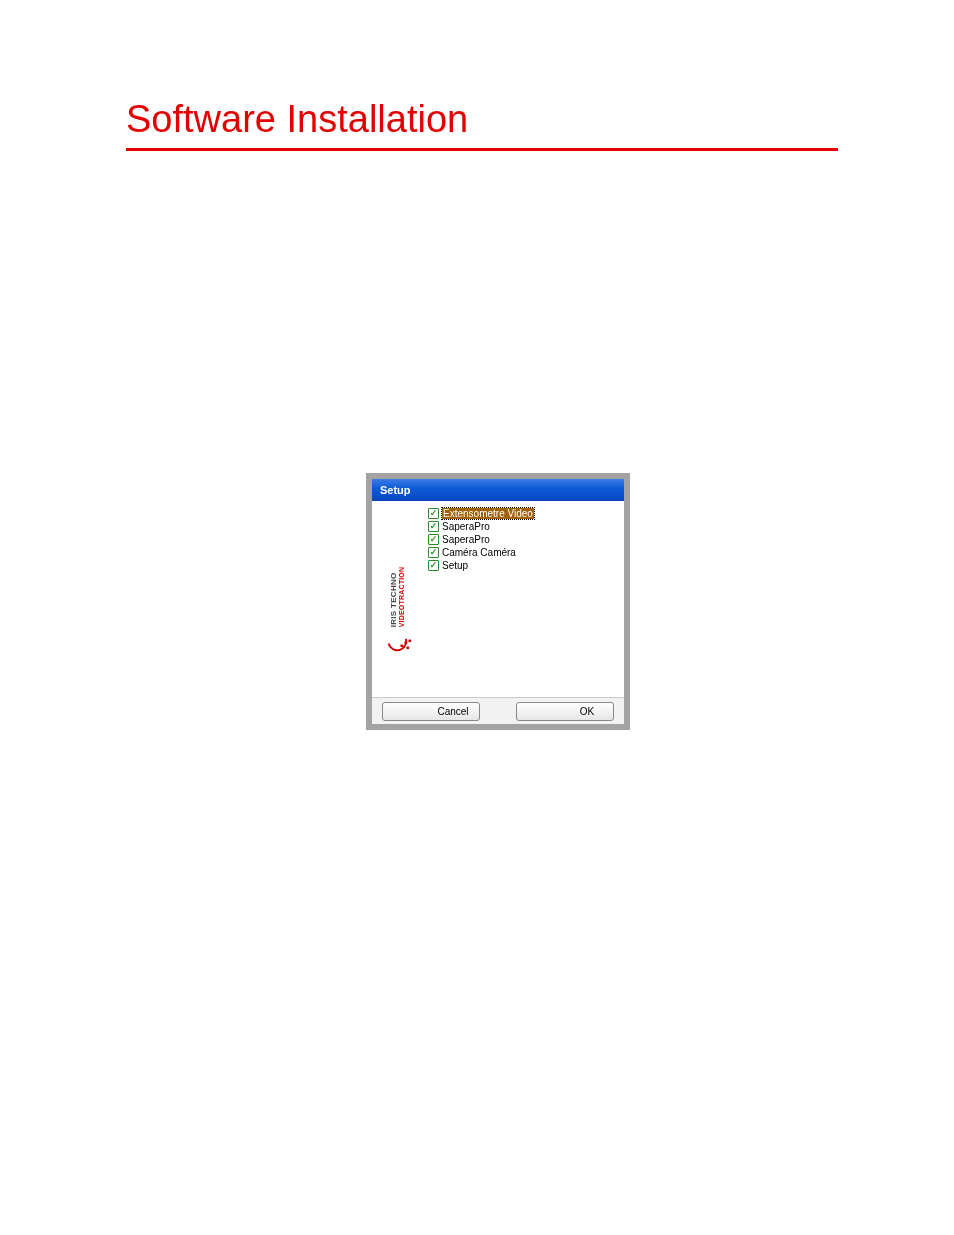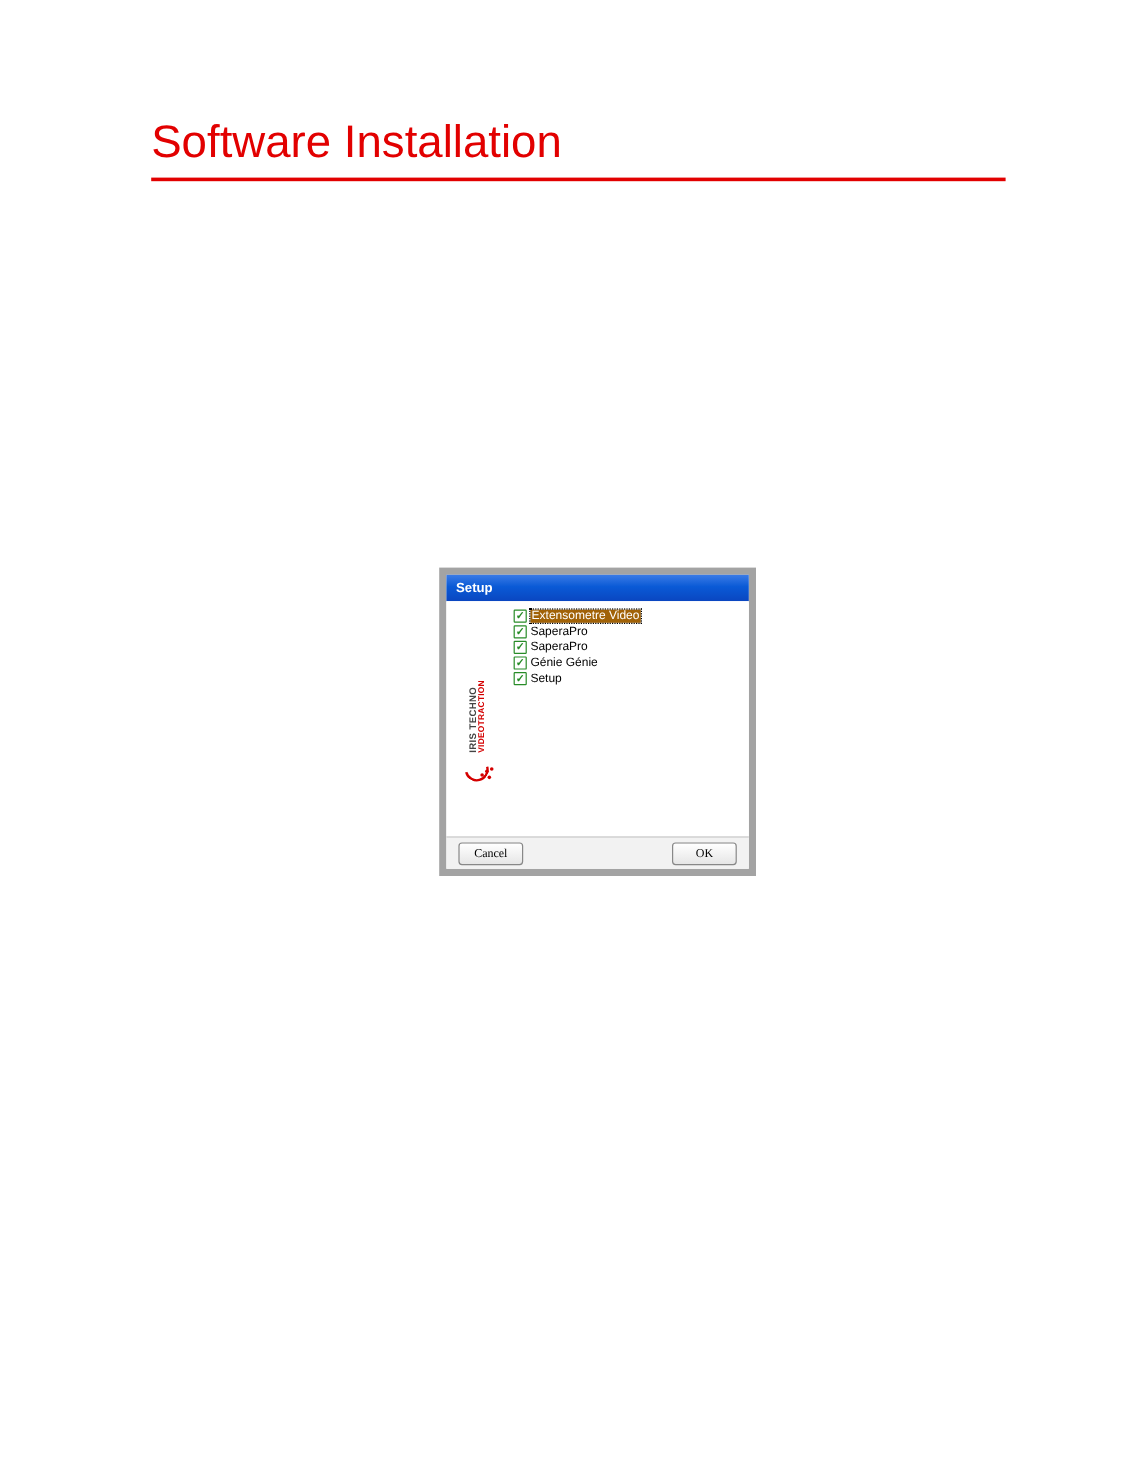--- a/index.html
+++ b/index.html
@@ -149,28 +149,29 @@
       height: 20px;
       display: flex;
       justify-content: space-between;
       align-items: center;
       padding: 3px 10px 3px 10px;
     }
     .win-button {
       min-width: 52px;
       height: 17px;
       font-size: 10px;
-      font-family: Liberation Serif, serif;
+      font-family: Liberation Sans, sans-serif;
       border: 1px solid #888;
       border-radius: 3px;
       background: linear-gradient(to bottom, #ffffff, #e6e6e6);
       display: inline-flex;
       align-items: center;
       justify-content: center;
       cursor: pointer;
+      padding-left: 44px;
     }
   </style>
 </head>
 <body>
 
 <div class="page-title">Software Installation</div>
 <div class="title-rule"></div>
 
 <div class="dialog-window">
   <div class="title-bar">
@@ -202,21 +203,21 @@
       <div class="check-item">
         <span class="checkbox">
             <span class="checkmark">✓</span>
           </span>
         <span class="check-label">SaperaPro</span>
       </div>
       <div class="check-item">
         <span class="checkbox">
             <span class="checkmark">✓</span>
           </span>
-        <span class="check-label">Génie Génie</span>
+        <span class="check-label">Caméra Caméra</span>
       </div>
       <div class="check-item">
         <span class="checkbox">
             <span class="checkmark">✓</span>
           </span>
         <span class="check-label">Setup</span>
       </div>
     </div>
   </div>
   <div class="dialog-buttons">

